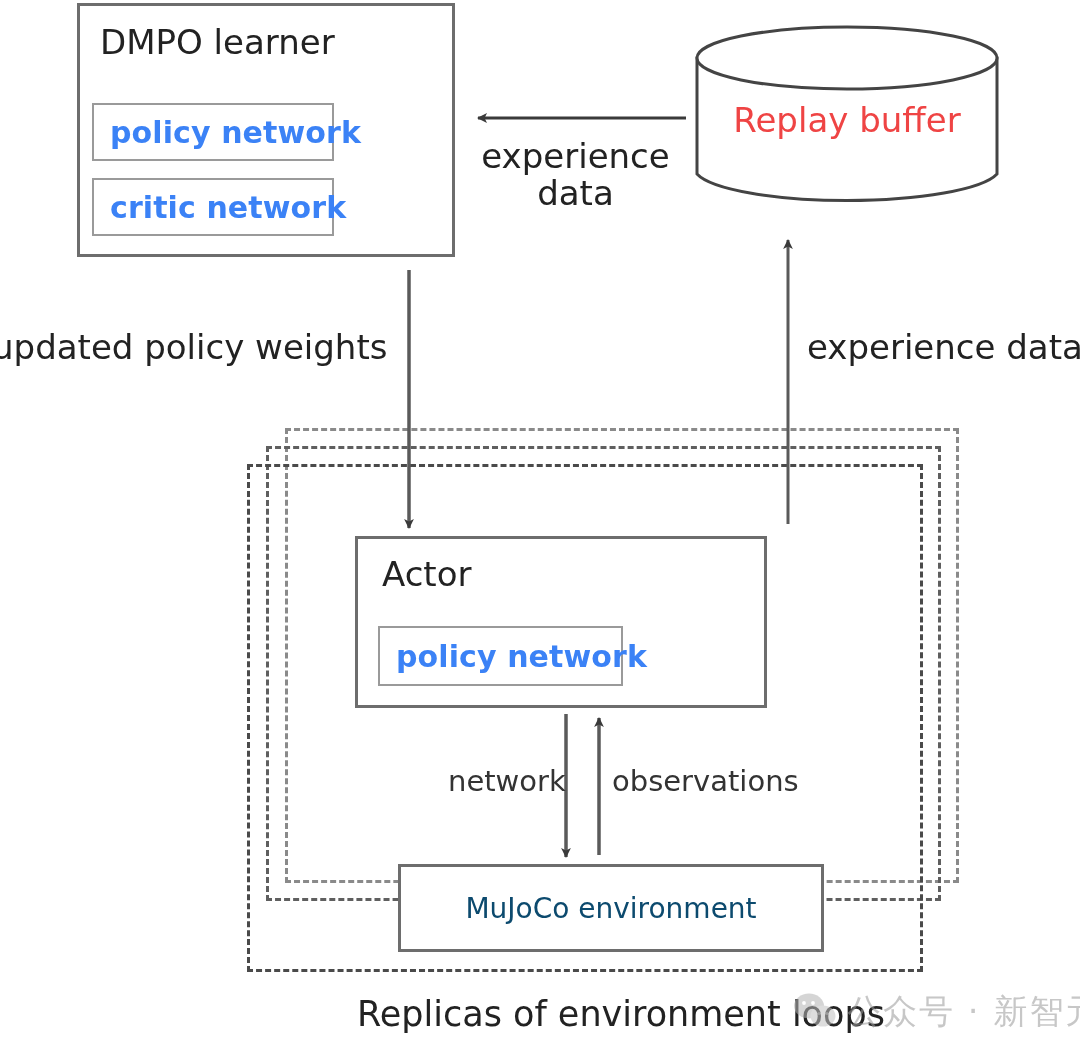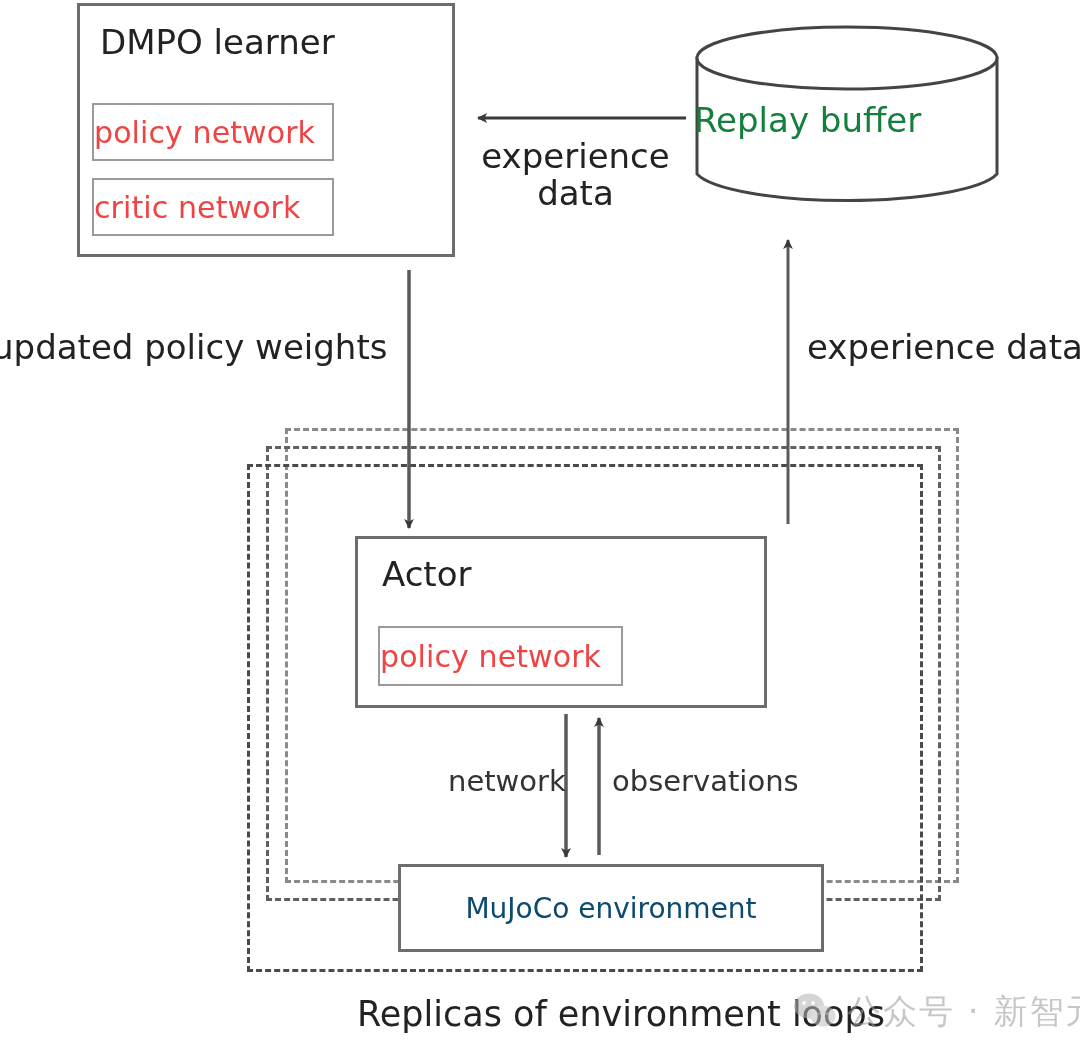--- a/index.html
+++ b/index.html
@@ -28,40 +28,42 @@
   }
   .inner-box {
     position: absolute;
     border: 2px solid #9a9a9a;
     background: #ffffff;
     box-sizing: border-box;
     display: flex;
     align-items: center;
   }
   .inner-label {
-    color: #ef4444;
+    color: #3b82f6;
     font-size: 30px;
-    padding-left: 0;
+    padding-left: 16px;
     letter-spacing: .1px;
     white-space: nowrap;
+    font-weight: bold;
   }
   .box-title {
     position: absolute;
     font-size: 34px;
     color: #222222;
     white-space: nowrap;
   }
 
   
   .cyl-wrap { position: absolute; }
   .cyl-label {
     position: absolute;
     width: 100%;
-    font-size: 34px;
-    color: #15803d;
+    text-align: center;
+    font-size: 34px;
+    color: #ef4444;
     white-space: nowrap;
   }
 
   
   .dash-box {
     position: absolute;
     box-sizing: border-box;
     background: transparent;
   }
   .dash-back  { border: 3px dashed #8a8a8a; }

